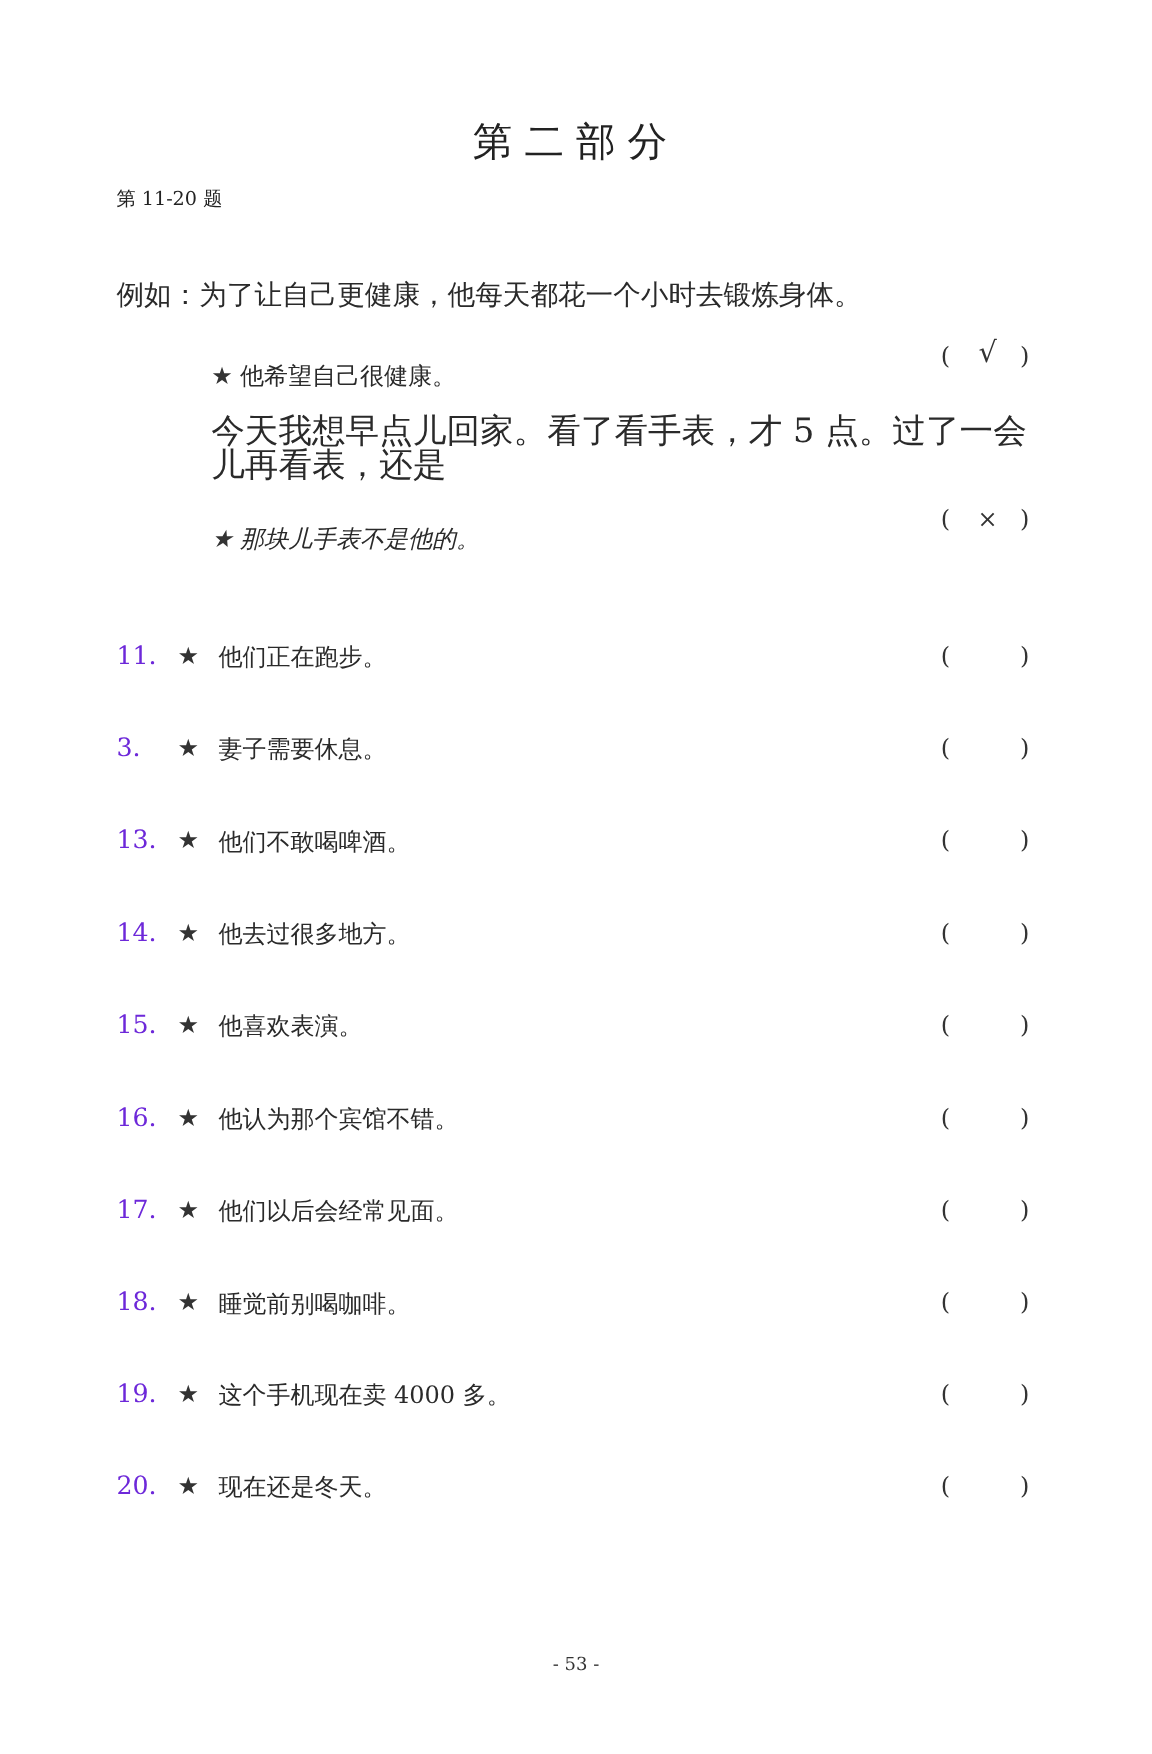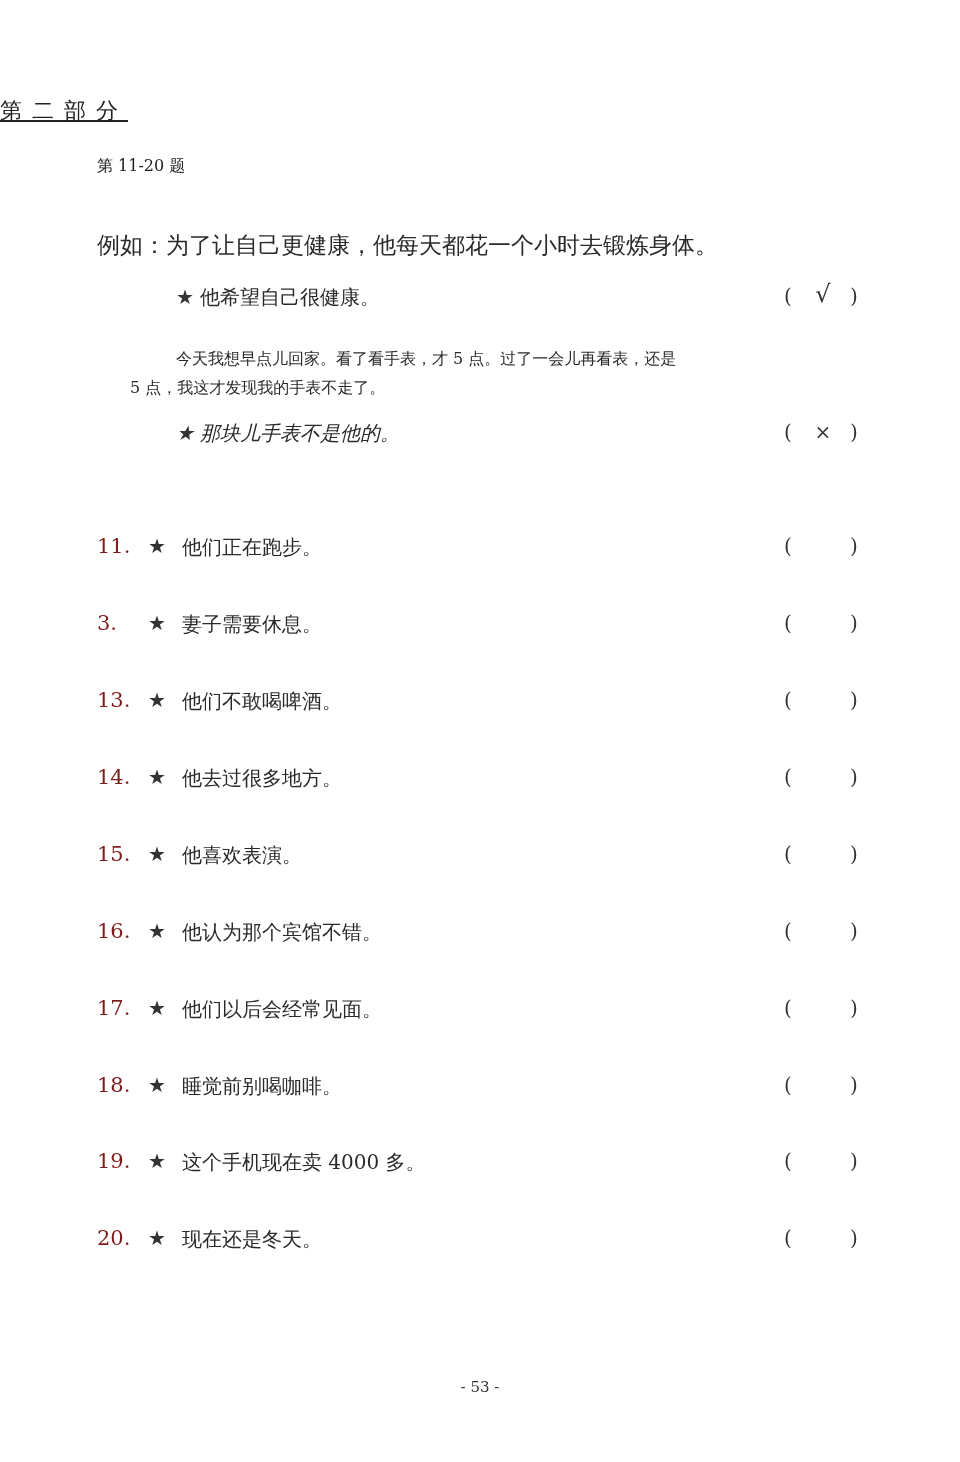--- a/index.html
+++ b/index.html
@@ -2,32 +2,32 @@
 <html><head>
   <meta charset="utf-8">
   <style>
     html, body { margin: 0; padding: 0; background: #ffffff; }
     body {
       width: 960px; height: 1462px; position: relative; overflow: hidden;
       font-family: "DejaVu Serif", "Liberation Serif", serif;
       color: #2a2a2a;
     }
     .abs { position: absolute; white-space: nowrap; }
-    .section-title { left: 0; width: 960px; top: 96px; font-size: 22px; letter-spacing: 10px; color: #222; text-decoration: underline; }
+    .section-title { left: 0; width: 960px; text-align: center; top: 96px; font-size: 33px; letter-spacing: 10px; color: #222; }
     .range-title { left: 97px; top: 156px; font-size: 16px; color: #222; }
     .example-intro { left: 97px; top: 230px; font-size: 23px; }
-    .stmt { font-size: 20px; }
+    .stmt { font-size: 20px; margin-top: 16px; }
     .star { display: inline-block; width: 24px; font-size: 20px; color: #333; }
     .paren { font-size: 20px; color: #333; width: 80px; }
     .paren .l { position: absolute; left: 0; }
     .paren .r { position: absolute; left: 66px; }
     .paren .mark { position: absolute; left: 26px; width: 26px; text-align: center; }
-    .passage { left: 130px; top: 344px; width: 740px; font-size: 16px; line-height: 29px; white-space: normal; }
+    .passage { left: 130px; top: 344px; width: 740px; font-size: 28px; line-height: 29px; white-space: normal; }
     .passage .indent { padding-left: 46px; }
-    .q-num { left: 97px; font-size: 21px; color: #7f1d1d; }
+    .q-num { left: 97px; font-size: 21px; color: #6d28d9; }
     .q-star { left: 148px; font-size: 20px; color: #333; }
     .q-text { left: 182px; font-size: 20px; }
     .page-num { left: 0; width: 960px; text-align: center; top: 1378px; font-size: 15px; color: #333; }
   </style>
 </head>
 <body>
 
 <div class="abs section-title">第二部分</div>
 <div class="abs range-title">第 11-20 题</div>
 
@@ -39,21 +39,20 @@
   <span class="star">★</span><span>他希望自己很健康。</span>
 </div>
 <div class="abs paren" style="left:784px; top:284px;">
   <span class="l">(</span>
   <span class="mark" style="font-size:24px; top:-4px;">√</span>
   <span class="r">)</span>
 </div>
 
 <div class="abs passage">
   <div class="indent">今天我想早点儿回家。看了看手表，才 5 点。过了一会儿再看表，还是</div>
-  <div>5 点，我这才发现我的手表不走了。</div>
 </div>
 
 <div class="abs stmt" style="left:176px; top:420px;font-style:italic;">
   <span class="star">★</span><span>那块儿手表不是他的。</span>
 </div>
 <div class="abs paren" style="left:784px; top:420px;">
   <span class="l">(</span>
   <span class="mark">×</span>
   <span class="r">)</span>
 </div>

